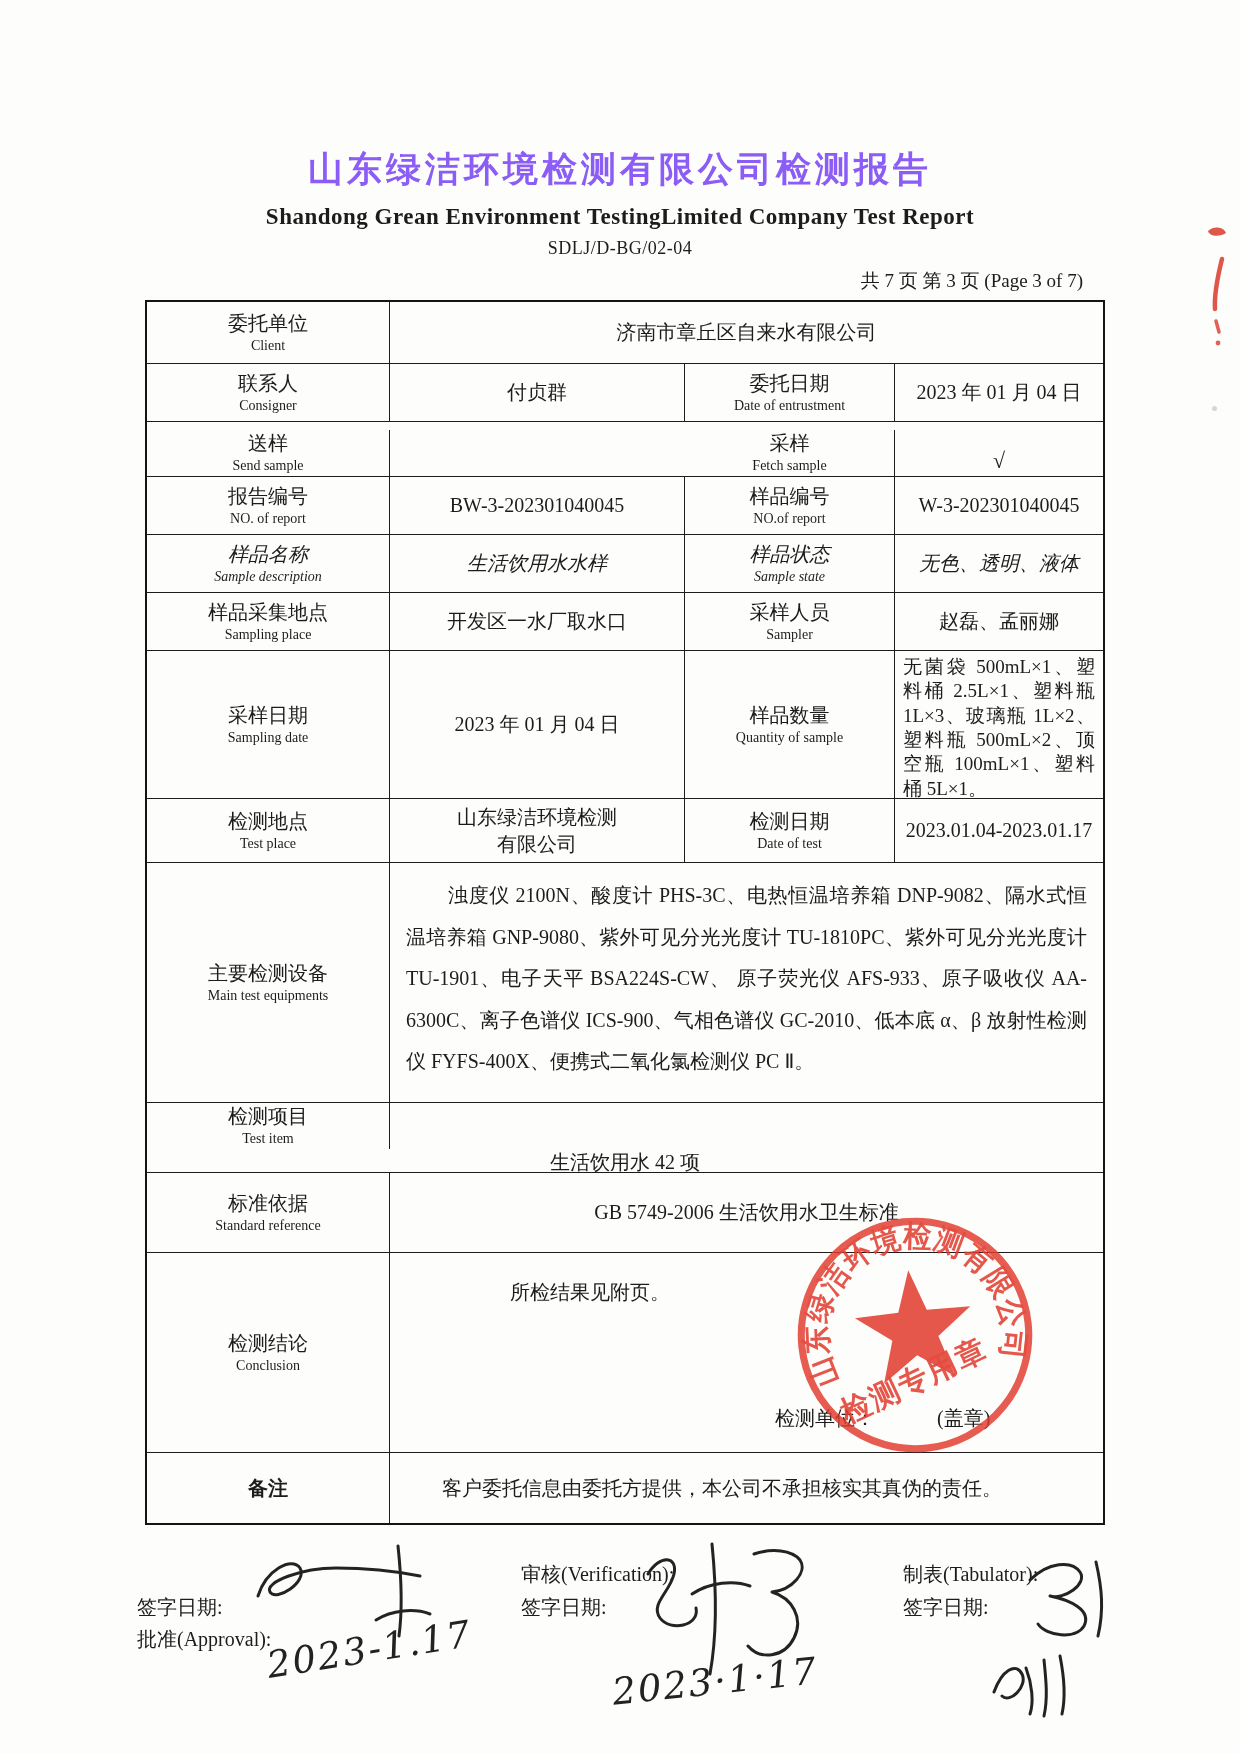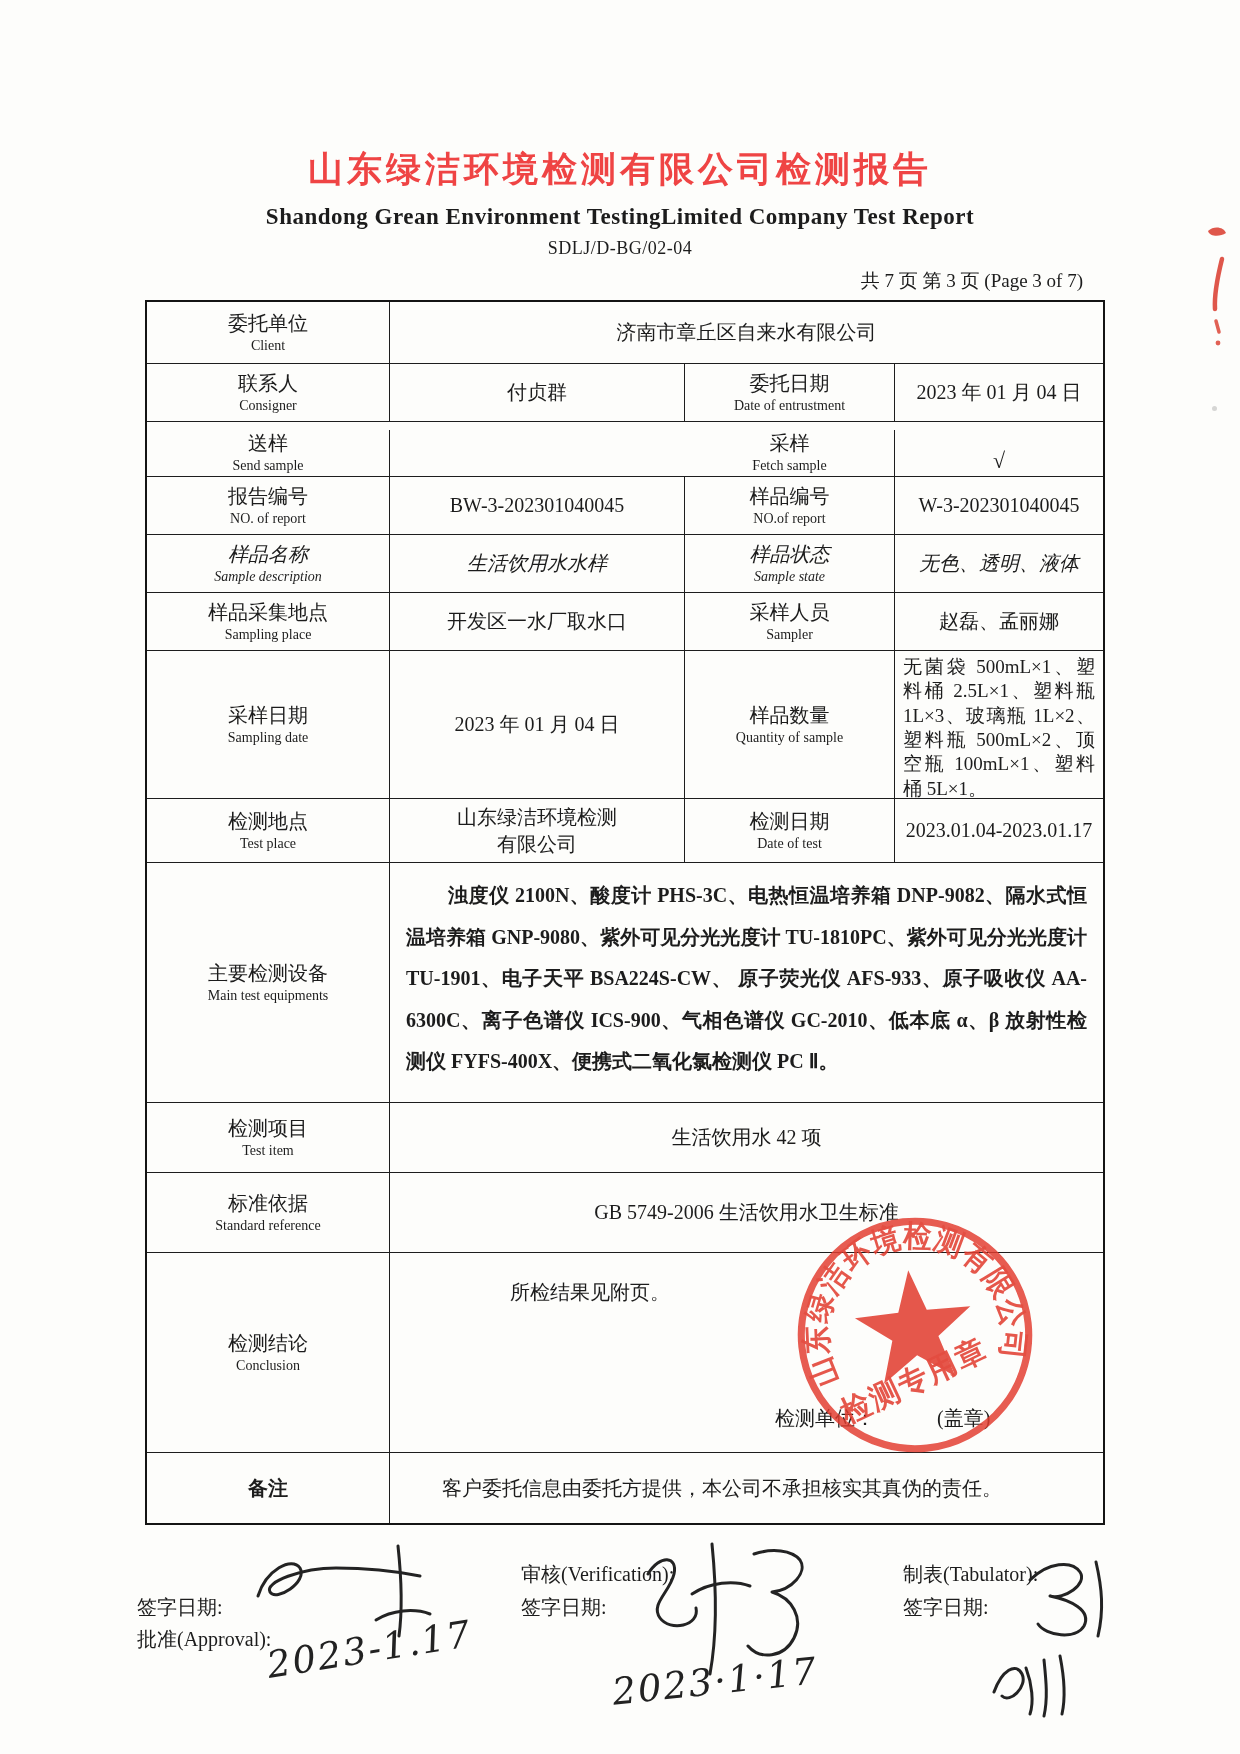--- a/index.html
+++ b/index.html
@@ -4,21 +4,21 @@
 <style>
   html,body{margin:0;padding:0;background:#ffffff;}
   .page{
     position:relative; width:1240px; height:1754px; margin:0 auto;
     background:#fdfdfb; overflow:hidden;
     font-family:"Liberation Serif", serif; color:#1c1c1c;
   }
   .title-cn{
     position:absolute; top:146px; left:0; width:100%;
     text-align:center; font-family:"Liberation Sans", sans-serif;
-    font-size:35px; font-weight:700; letter-spacing:4px; color:#ef4444;
+    font-size:35px; font-weight:700; letter-spacing:4px; color:#8b5cf6;
   }
   .title-en{
     position:absolute; top:204px; left:0; width:100%;
     text-align:center; font-size:23px; font-weight:700; letter-spacing:.5px;
   }
   .doc-code{
     position:absolute; top:238px; left:0; width:100%;
     text-align:center; font-size:18px; letter-spacing:.5px;
   }
   .page-info{
@@ -36,30 +36,30 @@
     box-sizing:border-box; border-right:1.6px solid #1d1d1d;
     display:flex; flex-direction:column; align-items:center; justify-content:center;
     font-size:20px; line-height:1.35; text-align:center; position:relative;
   }
   .cell:last-child{border-right:none;}
   .c1{width:243px;} .c2{width:295px;} .c3{width:210px;} .c4{flex:1;}
   .cmerged{flex:1;}
   .lab-cn{font-size:20px;} .lab-en{font-size:14px;}
   .r1{height:62px;} .r2{height:58px;} .r3{height:55px;align-items:flex-end;} .r4{height:58px;}
   .r5{height:58px;font-style:italic;} .r6{height:58px;} .r7{height:148px;} .r8{height:64px;}
-  .r9{height:240px;} .r10{height:70px;} .r11{height:80px;} .r12{height:200px;}
+  .r9{height:240px;} .r10{height:70px;flex-direction:column;} .r11{height:80px;} .r12{height:200px;}
   .r13{height:70px;}
   .qty-cell{
     align-items:flex-start; justify-content:flex-start;
     padding:4px 8px; text-align:justify; font-size:19px; line-height:1.28;
     display:block;
   }
   .equip-cell{
     display:block; text-align:justify; padding:12px 16px 6px 16px;
-    text-indent:42px; font-size:20px; line-height:2.08;font-weight:bold;
+    text-indent:42px; font-size:20px; line-height:2.08;
   }
   .diag-svg{position:absolute; left:0; top:0; width:100%; height:100%;}
   .check{font-size:22px;}
   .concl-text{position:absolute; left:120px; top:26px; font-size:20px;}
   .unit-line{position:absolute; left:385px; bottom:20px; font-size:20px;}
   .seal-hint{margin-left:62px;}
   .remark-cell{justify-content:center; align-items:flex-start; padding-left:52px; text-align:left;}
   .remark-label{font-weight:700;}
   .bottom-thick{border-bottom:3px solid #141414;}
   

